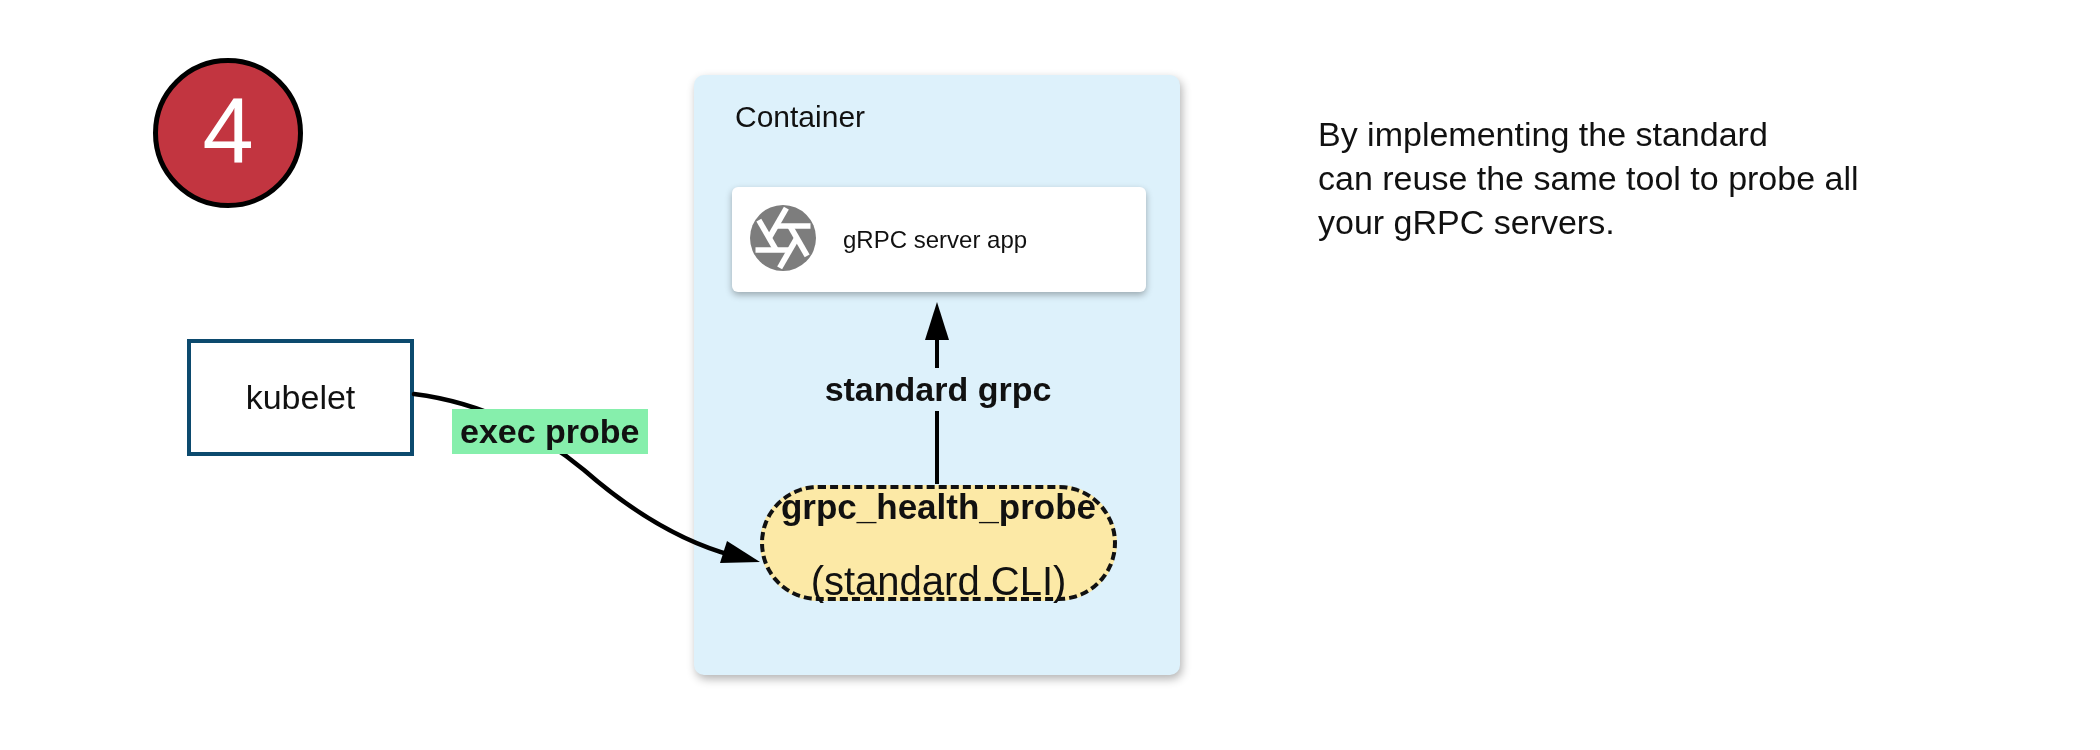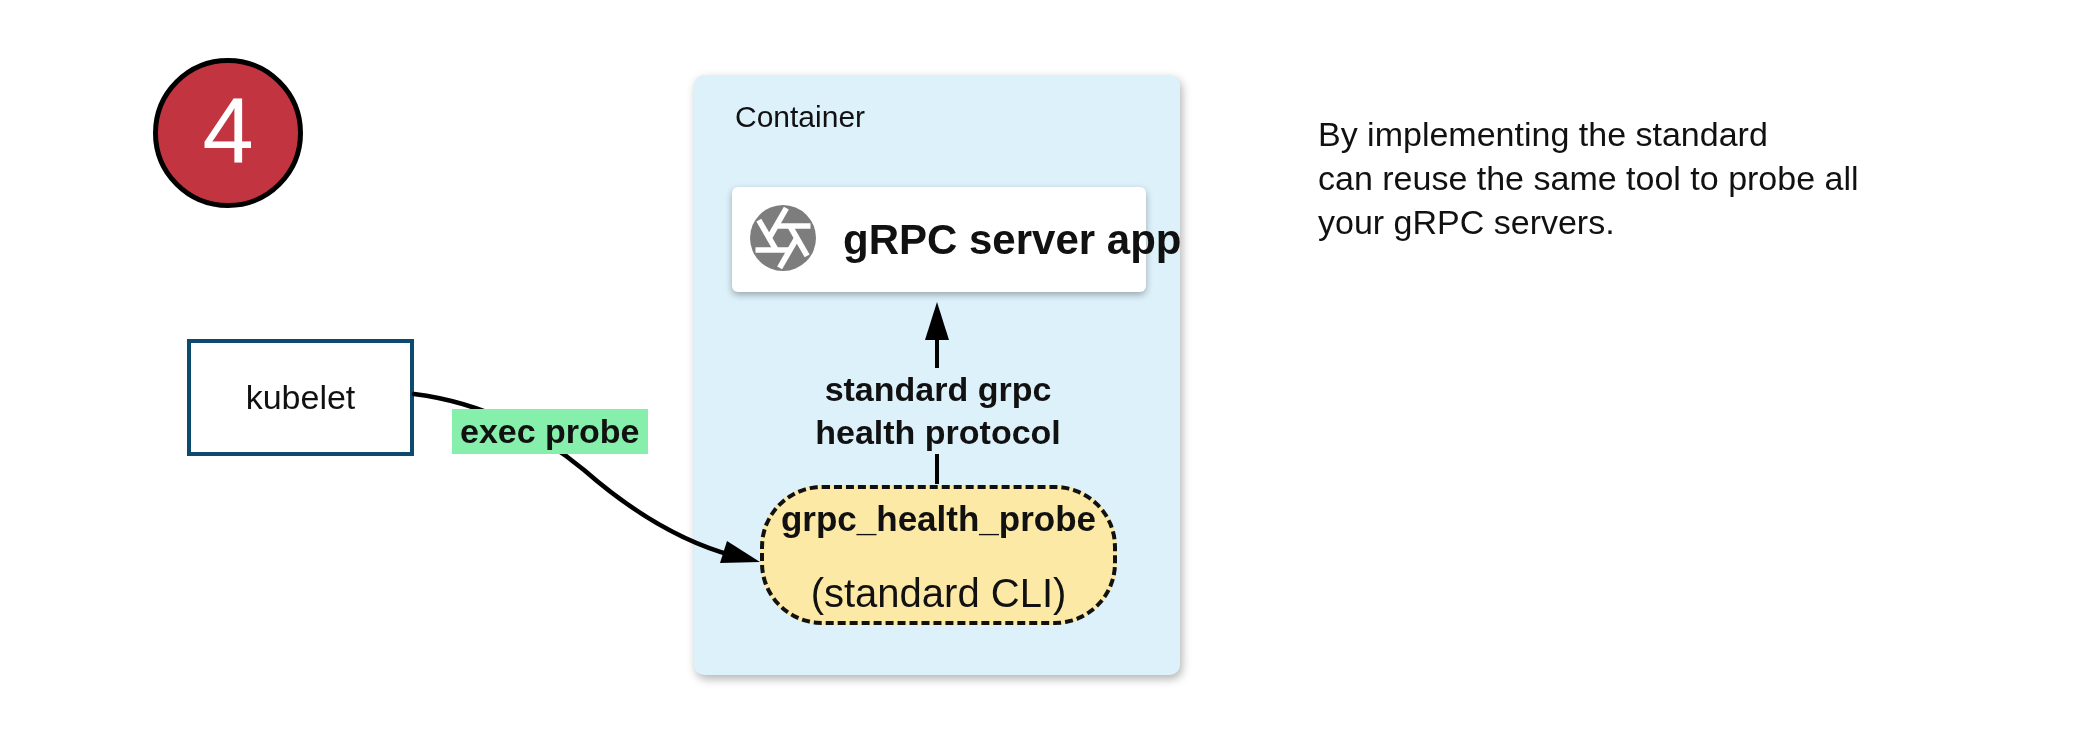--- a/index.html
+++ b/index.html
@@ -20,24 +20,24 @@
     background:#DDF1FB;border-radius:10px;
     box-shadow:2px 4px 10px rgba(0,0,0,.30);
   }
   #container-label{position:absolute;left:21px;top:26px;font-size:30px;line-height:32px;margin-left:20px;}
   
   #server-box{
     position:absolute;left:732px;top:187px;width:414px;height:105px;
     background:#fff;border-radius:6px;box-shadow:0 3px 7px rgba(0,0,0,.30);
     display:flex;align-items:center;padding-left:15px;box-sizing:border-box;gap:24px;
   }
-  #server-box .lbl{font-size:42px;white-space:nowrap;font-weight:bold;}
+  #server-box .lbl{font-size:24px;white-space:nowrap;}
   
   #probe-capsule{
-    position:absolute;left:760px;top:485px;width:357px;height:140px;box-sizing:border-box;
+    position:absolute;left:760px;top:485px;width:357px;height:116px;box-sizing:border-box;
     background:#FCE9A6;border:4px dashed #111;border-radius:62px;
     display:flex;flex-direction:column;align-items:center;justify-content:center;gap:33px;
   }
   #probe-capsule .name{font-size:35px;font-weight:bold;line-height:42px;white-space:nowrap;}
   #probe-capsule .sub{font-size:40px;line-height:40px;white-space:nowrap;}
   
   #kubelet-box{
     position:absolute;left:187px;top:339px;width:227px;height:117px;box-sizing:border-box;
     background:#fff;border:4px solid #0c4a6e;display:flex;align-items:center;justify-content:center;
     font-size:34px;
@@ -98,21 +98,20 @@
 
     <line x1="937" y1="484" x2="937" y2="330" stroke="#000" stroke-width="4"></line>
     <polygon points="937,302 925,340 949,340" fill="#000"></polygon>
   </svg>
 
   <div id="exec-probe-label" class="edge-label">
     <b>exec</b><span> probe</span>
   </div>
   <div id="protocol-label" class="edge-label">
     <div>standard grpc</div>
-    <div>health protocol</div>
   </div>
 
   <div id="note">
     <div>By implementing the standard</div>
     <div>can reuse the same tool to probe all</div>
     <div>your gRPC servers.</div>
   </div>
 
 </div>
 

